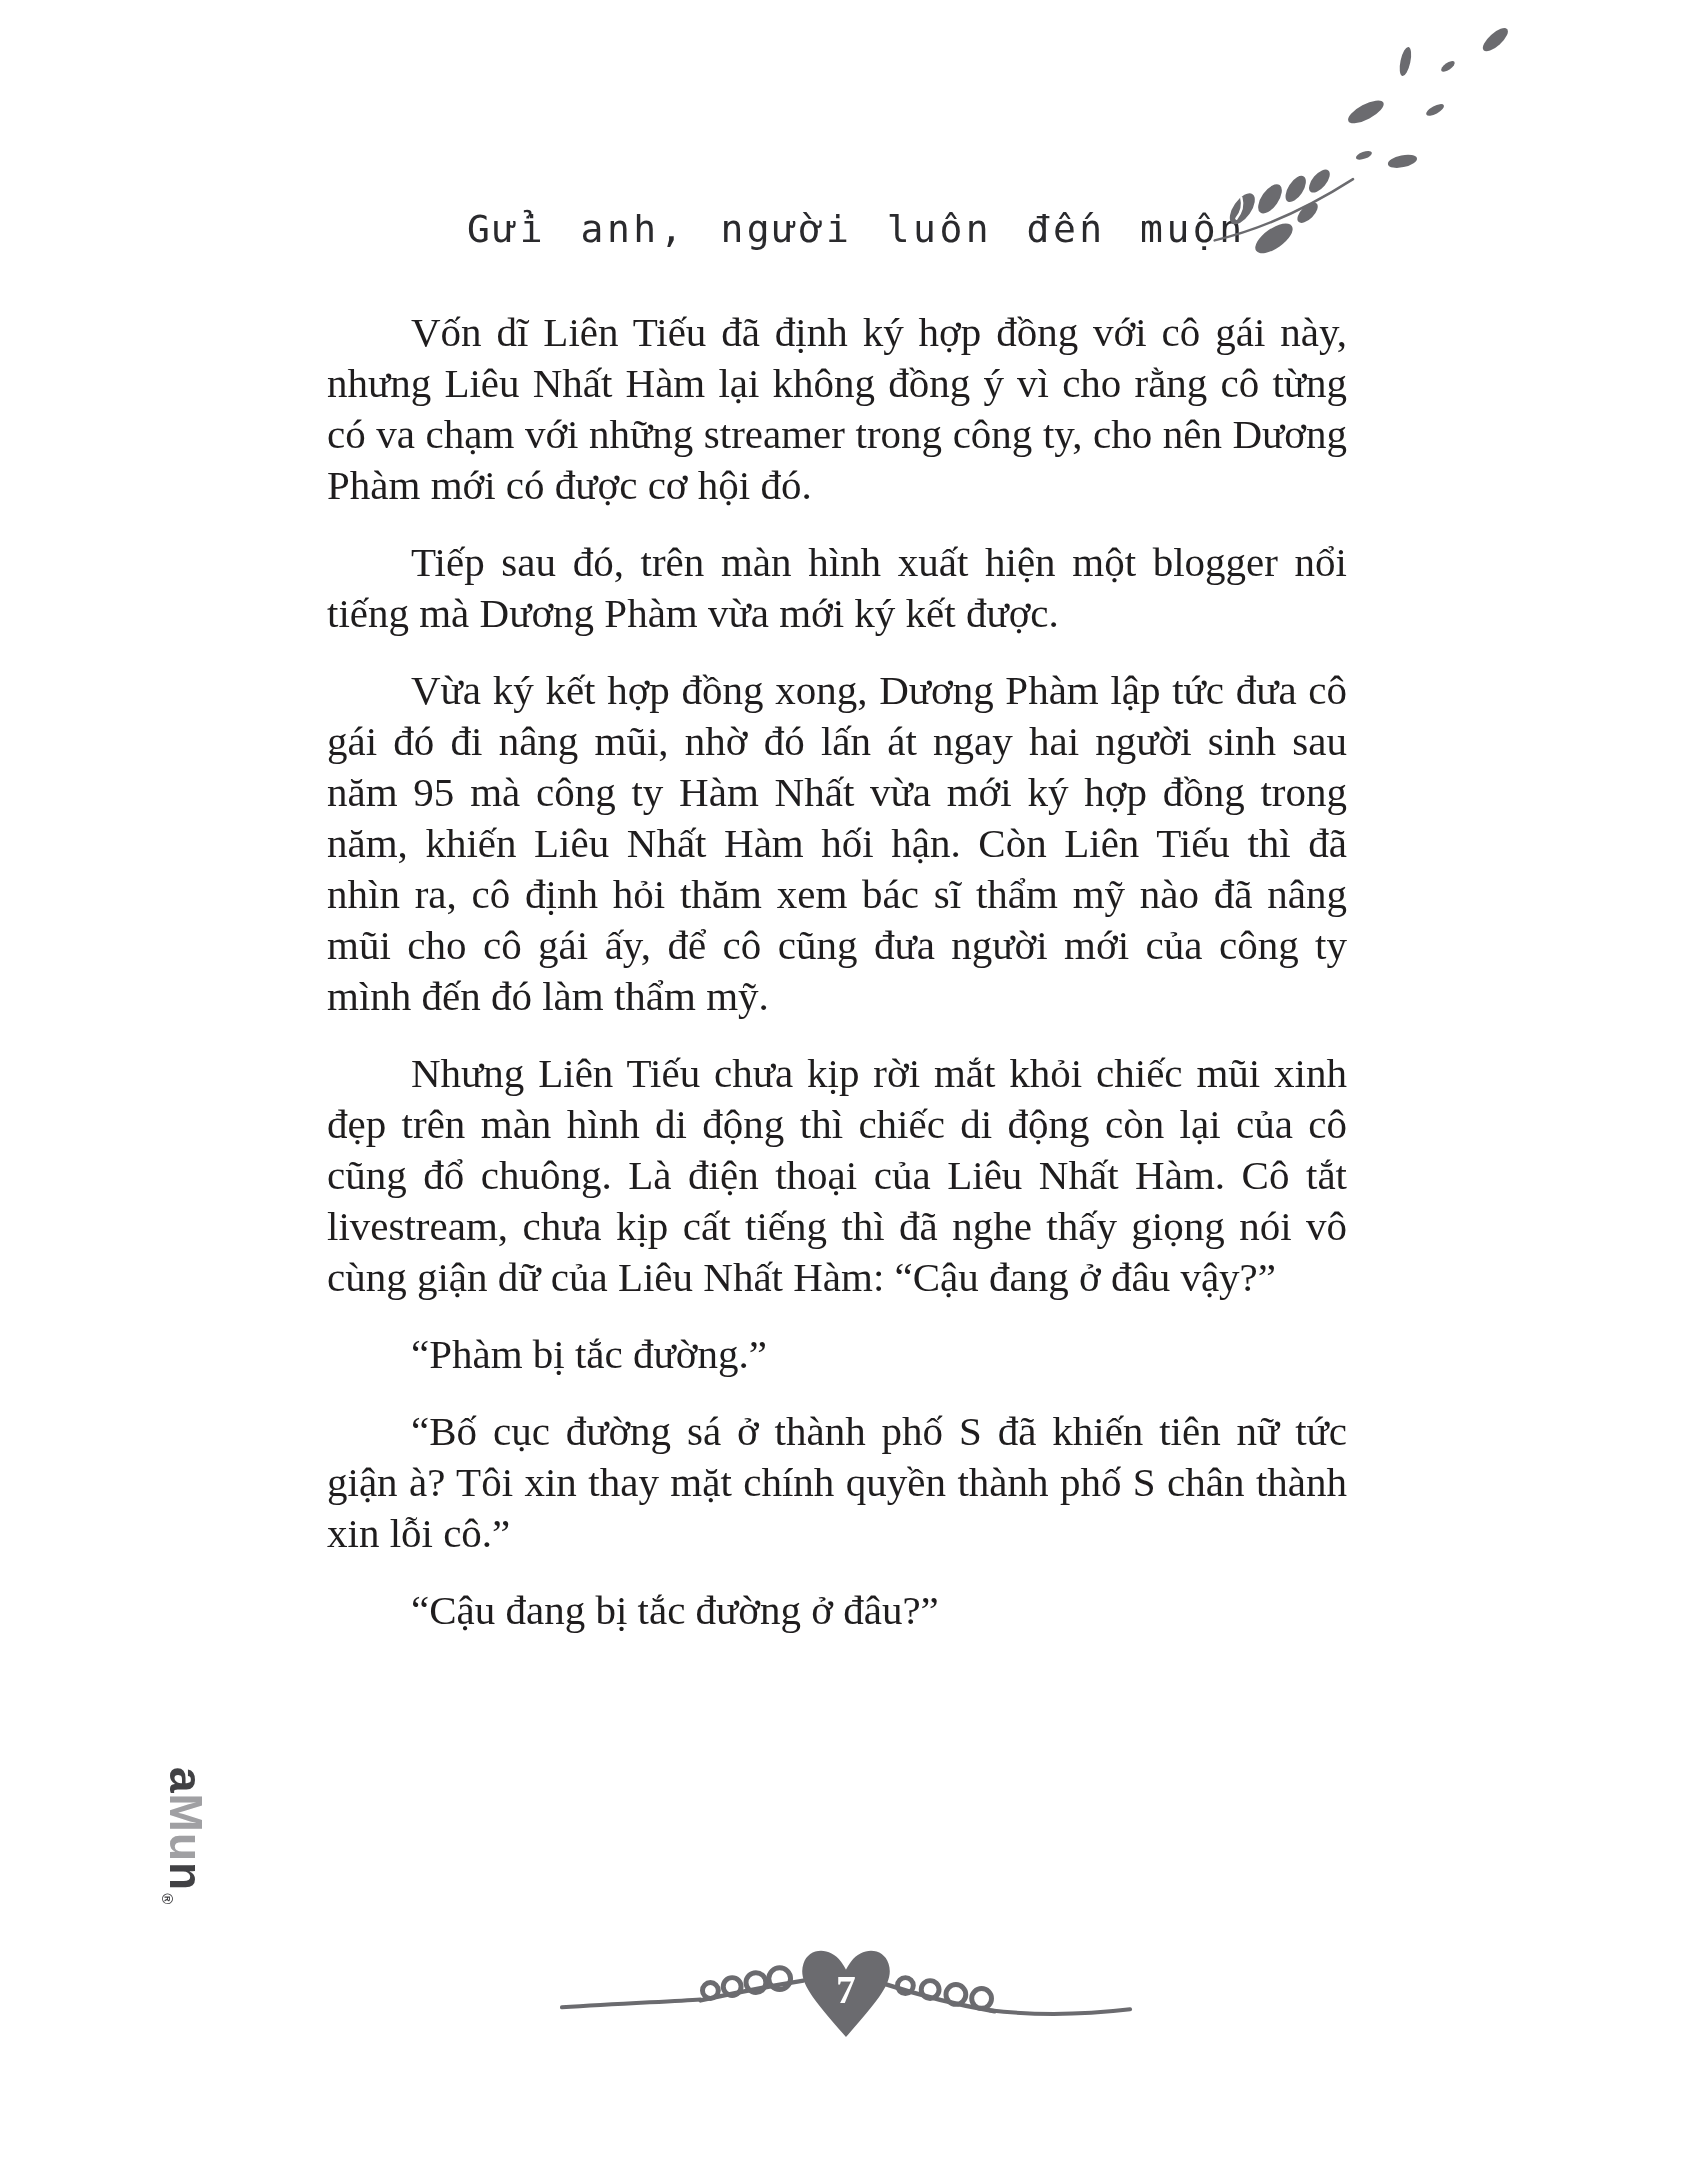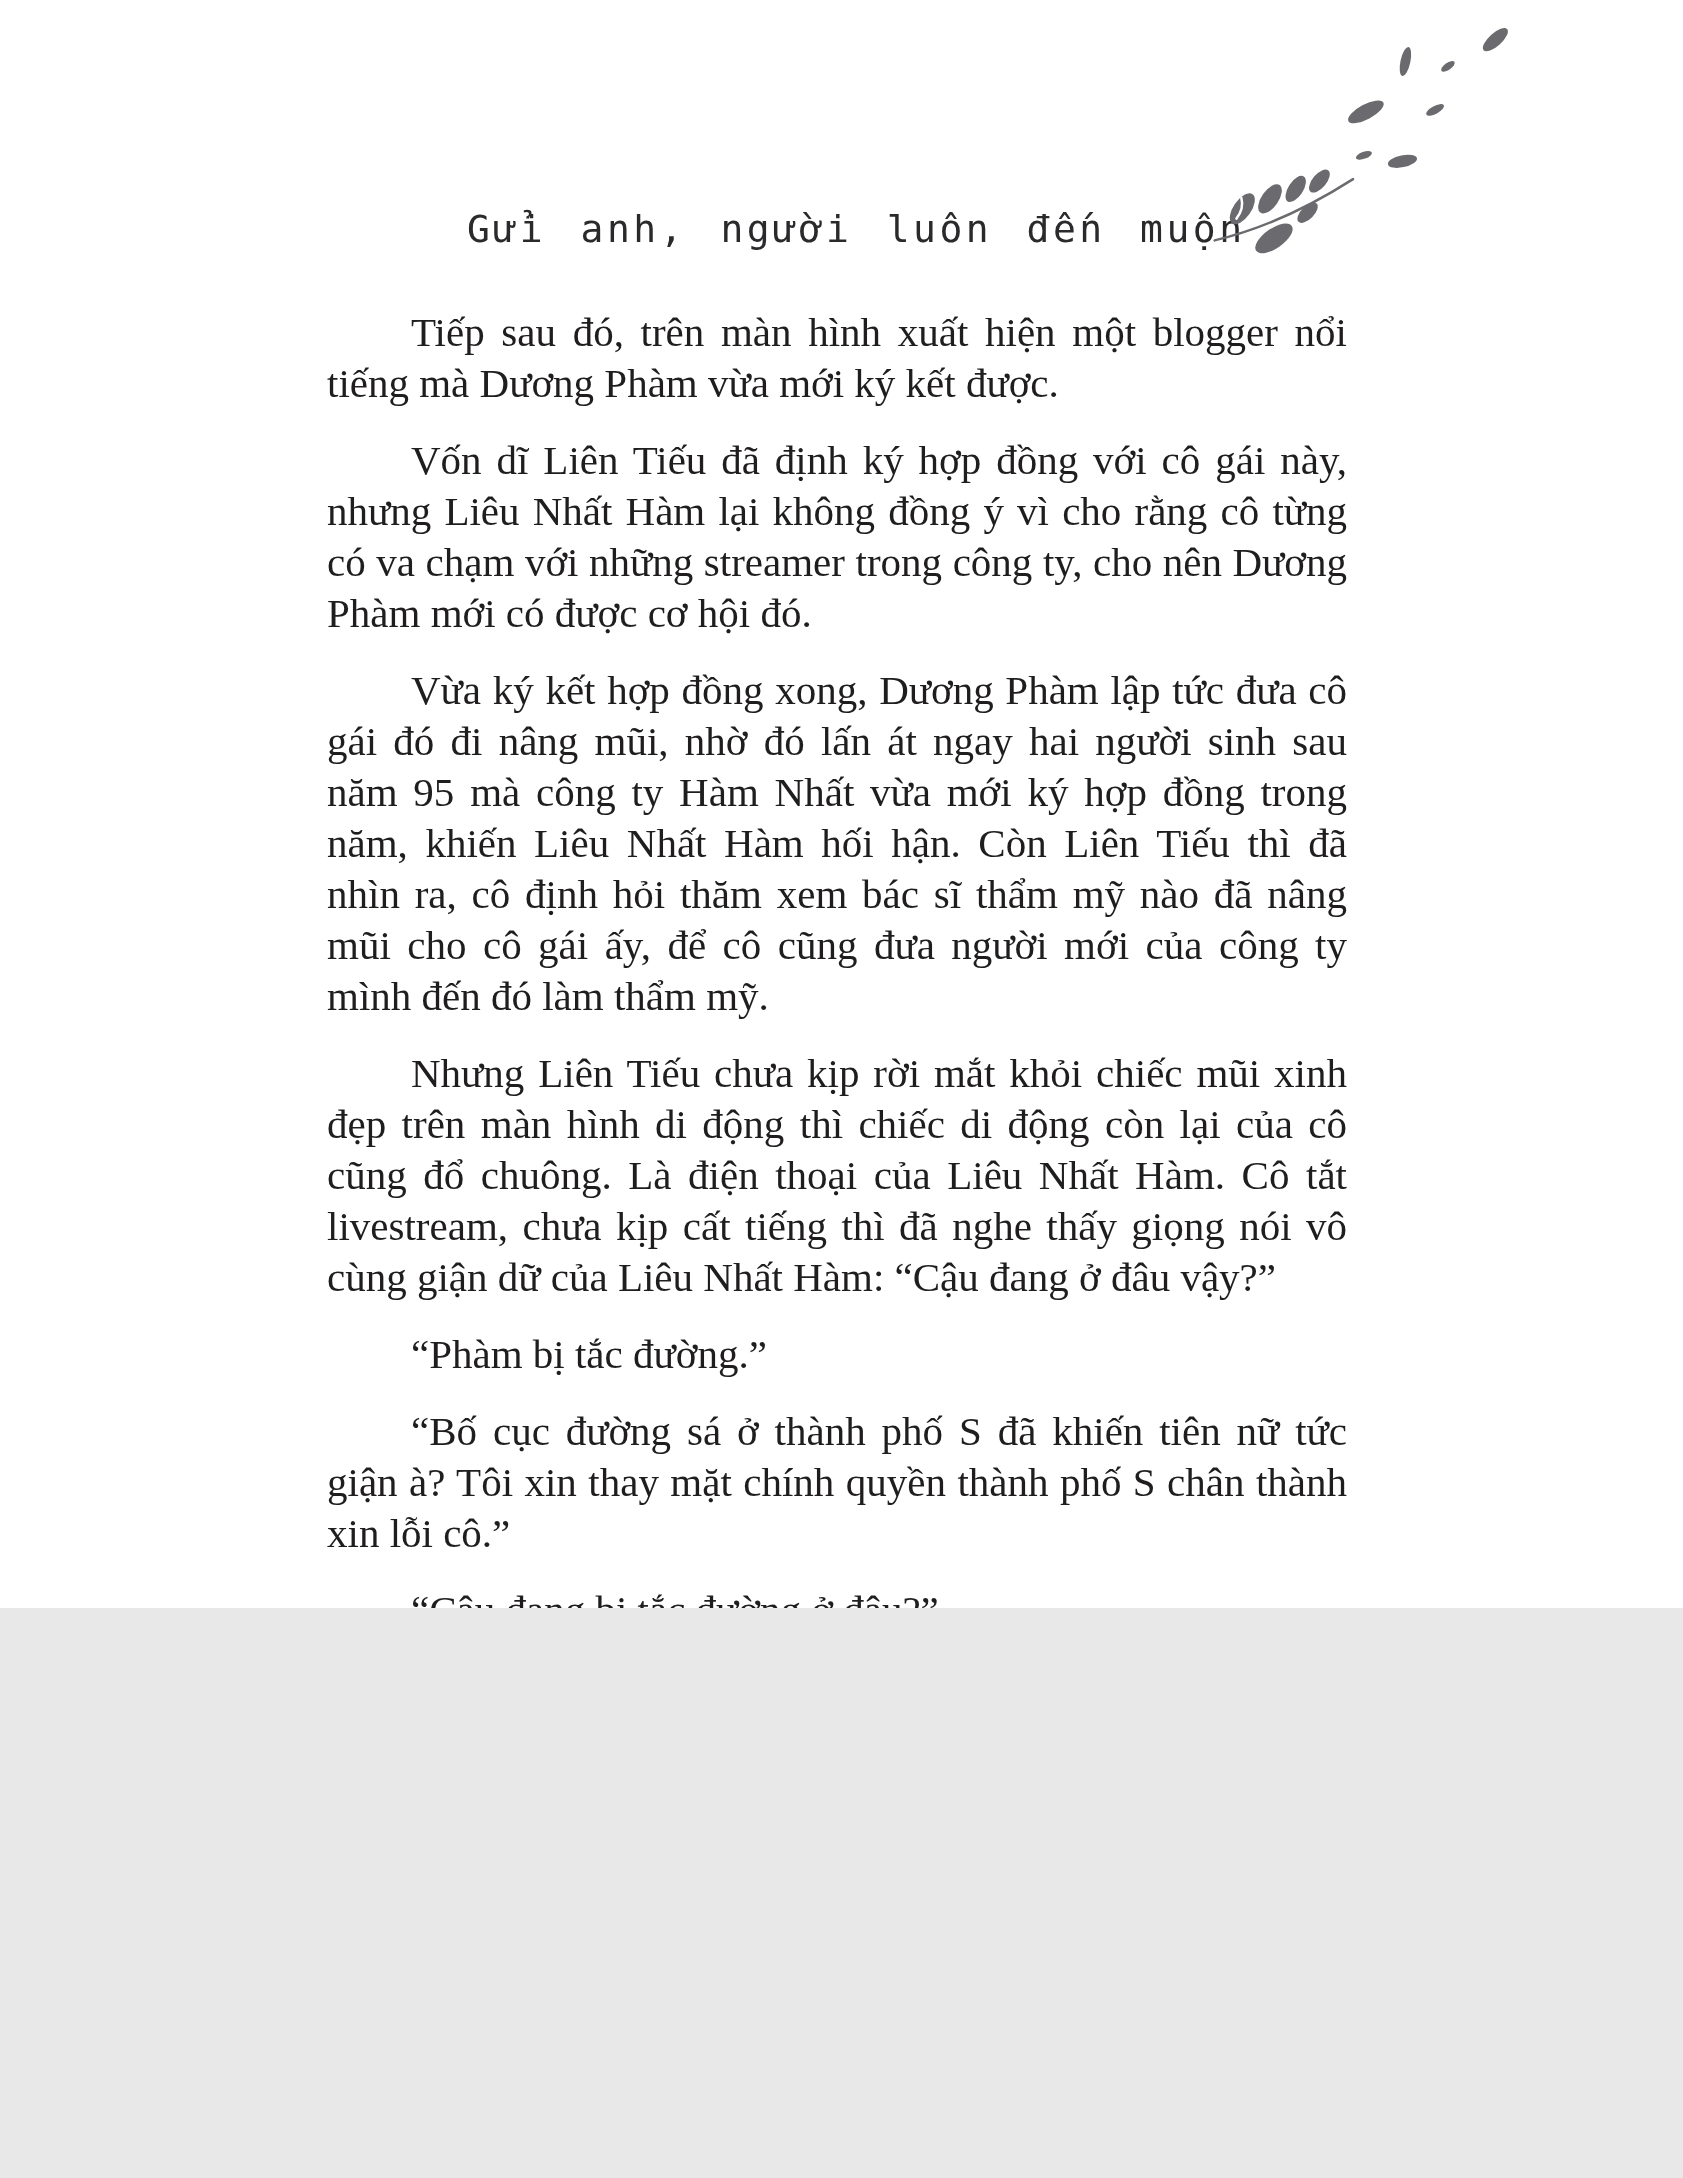--- a/index.html
+++ b/index.html
@@ -7,21 +7,21 @@
     --header-text:#2a2a2d;
     --deco:#6b6b6f;
     --logo-dark:#414144;
     --logo-light:#a0a0a3;
     --bg:#ffffff;
   }
   *{margin:0;padding:0;box-sizing:border-box;}
   html,body{background:#e8e8e8;}
   .page{
     position:relative;
-    width:1683px;height:1608px;
+    width:1683px;height:2178px;
     background:var(--bg);
     overflow:hidden;
     font-family:"Liberation Serif","DejaVu Serif",serif;
     color:var(--text);
   }
   .running-header{
     position:absolute;left:467px;top:210px;
     font-family:"DejaVu Sans Mono",monospace;
     font-size:38px;line-height:38px;
     letter-spacing:3.5px;word-spacing:8px;
@@ -100,22 +100,22 @@
       <ellipse cx="134" cy="176" rx="15" ry="7.5" transform="rotate(-57 134 176)"></ellipse>
       <ellipse cx="158" cy="168" rx="14" ry="7" transform="rotate(-50 158 168)"></ellipse>
       <ellipse cx="112" cy="226" rx="22" ry="10" transform="rotate(-35 112 226)"></ellipse>
       <ellipse cx="146" cy="200" rx="13" ry="6.5" transform="rotate(-45 146 200)"></ellipse>
 
       <path d="M74,206 Q82,196 79,185" fill="none" stroke="#ffffff" stroke-width="2.5" stroke-linecap="round"></path>
     </g>
   </svg>
 
   <main class="body-text" id="paragraphs">
+      <p>Vốn dĩ Liên Tiếu đã định ký hợp đồng với cô gái này, nhưng Liêu Nhất Hàm lại không đồng ý vì cho rằng cô từng có va chạm với những streamer trong công ty, cho nên Dương Phàm mới có được cơ hội đó.</p>
       <p>Tiếp sau đó, trên màn hình xuất hiện một blogger nổi tiếng mà Dương Phàm vừa mới ký kết được.</p>
-      <p>Vốn dĩ Liên Tiếu đã định ký hợp đồng với cô gái này, nhưng Liêu Nhất Hàm lại không đồng ý vì cho rằng cô từng có va chạm với những streamer trong công ty, cho nên Dương Phàm mới có được cơ hội đó.</p>
       <p>Vừa ký kết hợp đồng xong, Dương Phàm lập tức đưa cô gái đó đi nâng mũi, nhờ đó lấn át ngay hai người sinh sau năm 95 mà công ty Hàm Nhất vừa mới ký hợp đồng trong năm, khiến Liêu Nhất Hàm hối hận. Còn Liên Tiếu thì đã nhìn ra, cô định hỏi thăm xem bác sĩ thẩm mỹ nào đã nâng mũi cho cô gái ấy, để cô cũng đưa người mới của công ty mình đến đó làm thẩm mỹ.</p>
       <p>Nhưng Liên Tiếu chưa kịp rời mắt khỏi chiếc mũi xinh đẹp trên màn hình di động thì chiếc di động còn lại của cô cũng đổ chuông. Là điện thoại của Liêu Nhất Hàm. Cô tắt livestream, chưa kịp cất tiếng thì đã nghe thấy giọng nói vô cùng giận dữ của Liêu Nhất Hàm: “Cậu đang ở đâu vậy?”</p>
       <p>“Phàm bị tắc đường.”</p>
       <p>“Bố cục đường sá ở thành phố S đã khiến tiên nữ tức giận à? Tôi xin thay mặt chính quyền thành phố S chân thành xin lỗi cô.”</p>
       <p>“Cậu đang bị tắc đường ở đâu?”</p>
     </main>
 
   <div class="logo">
     <span id="logo-letters"><span class="tone-dark">a</span><span class="tone-light">M</span><span class="tone-light">u</span><span class="tone-dark">n</span></span><span class="reg">®</span>
   </div>

